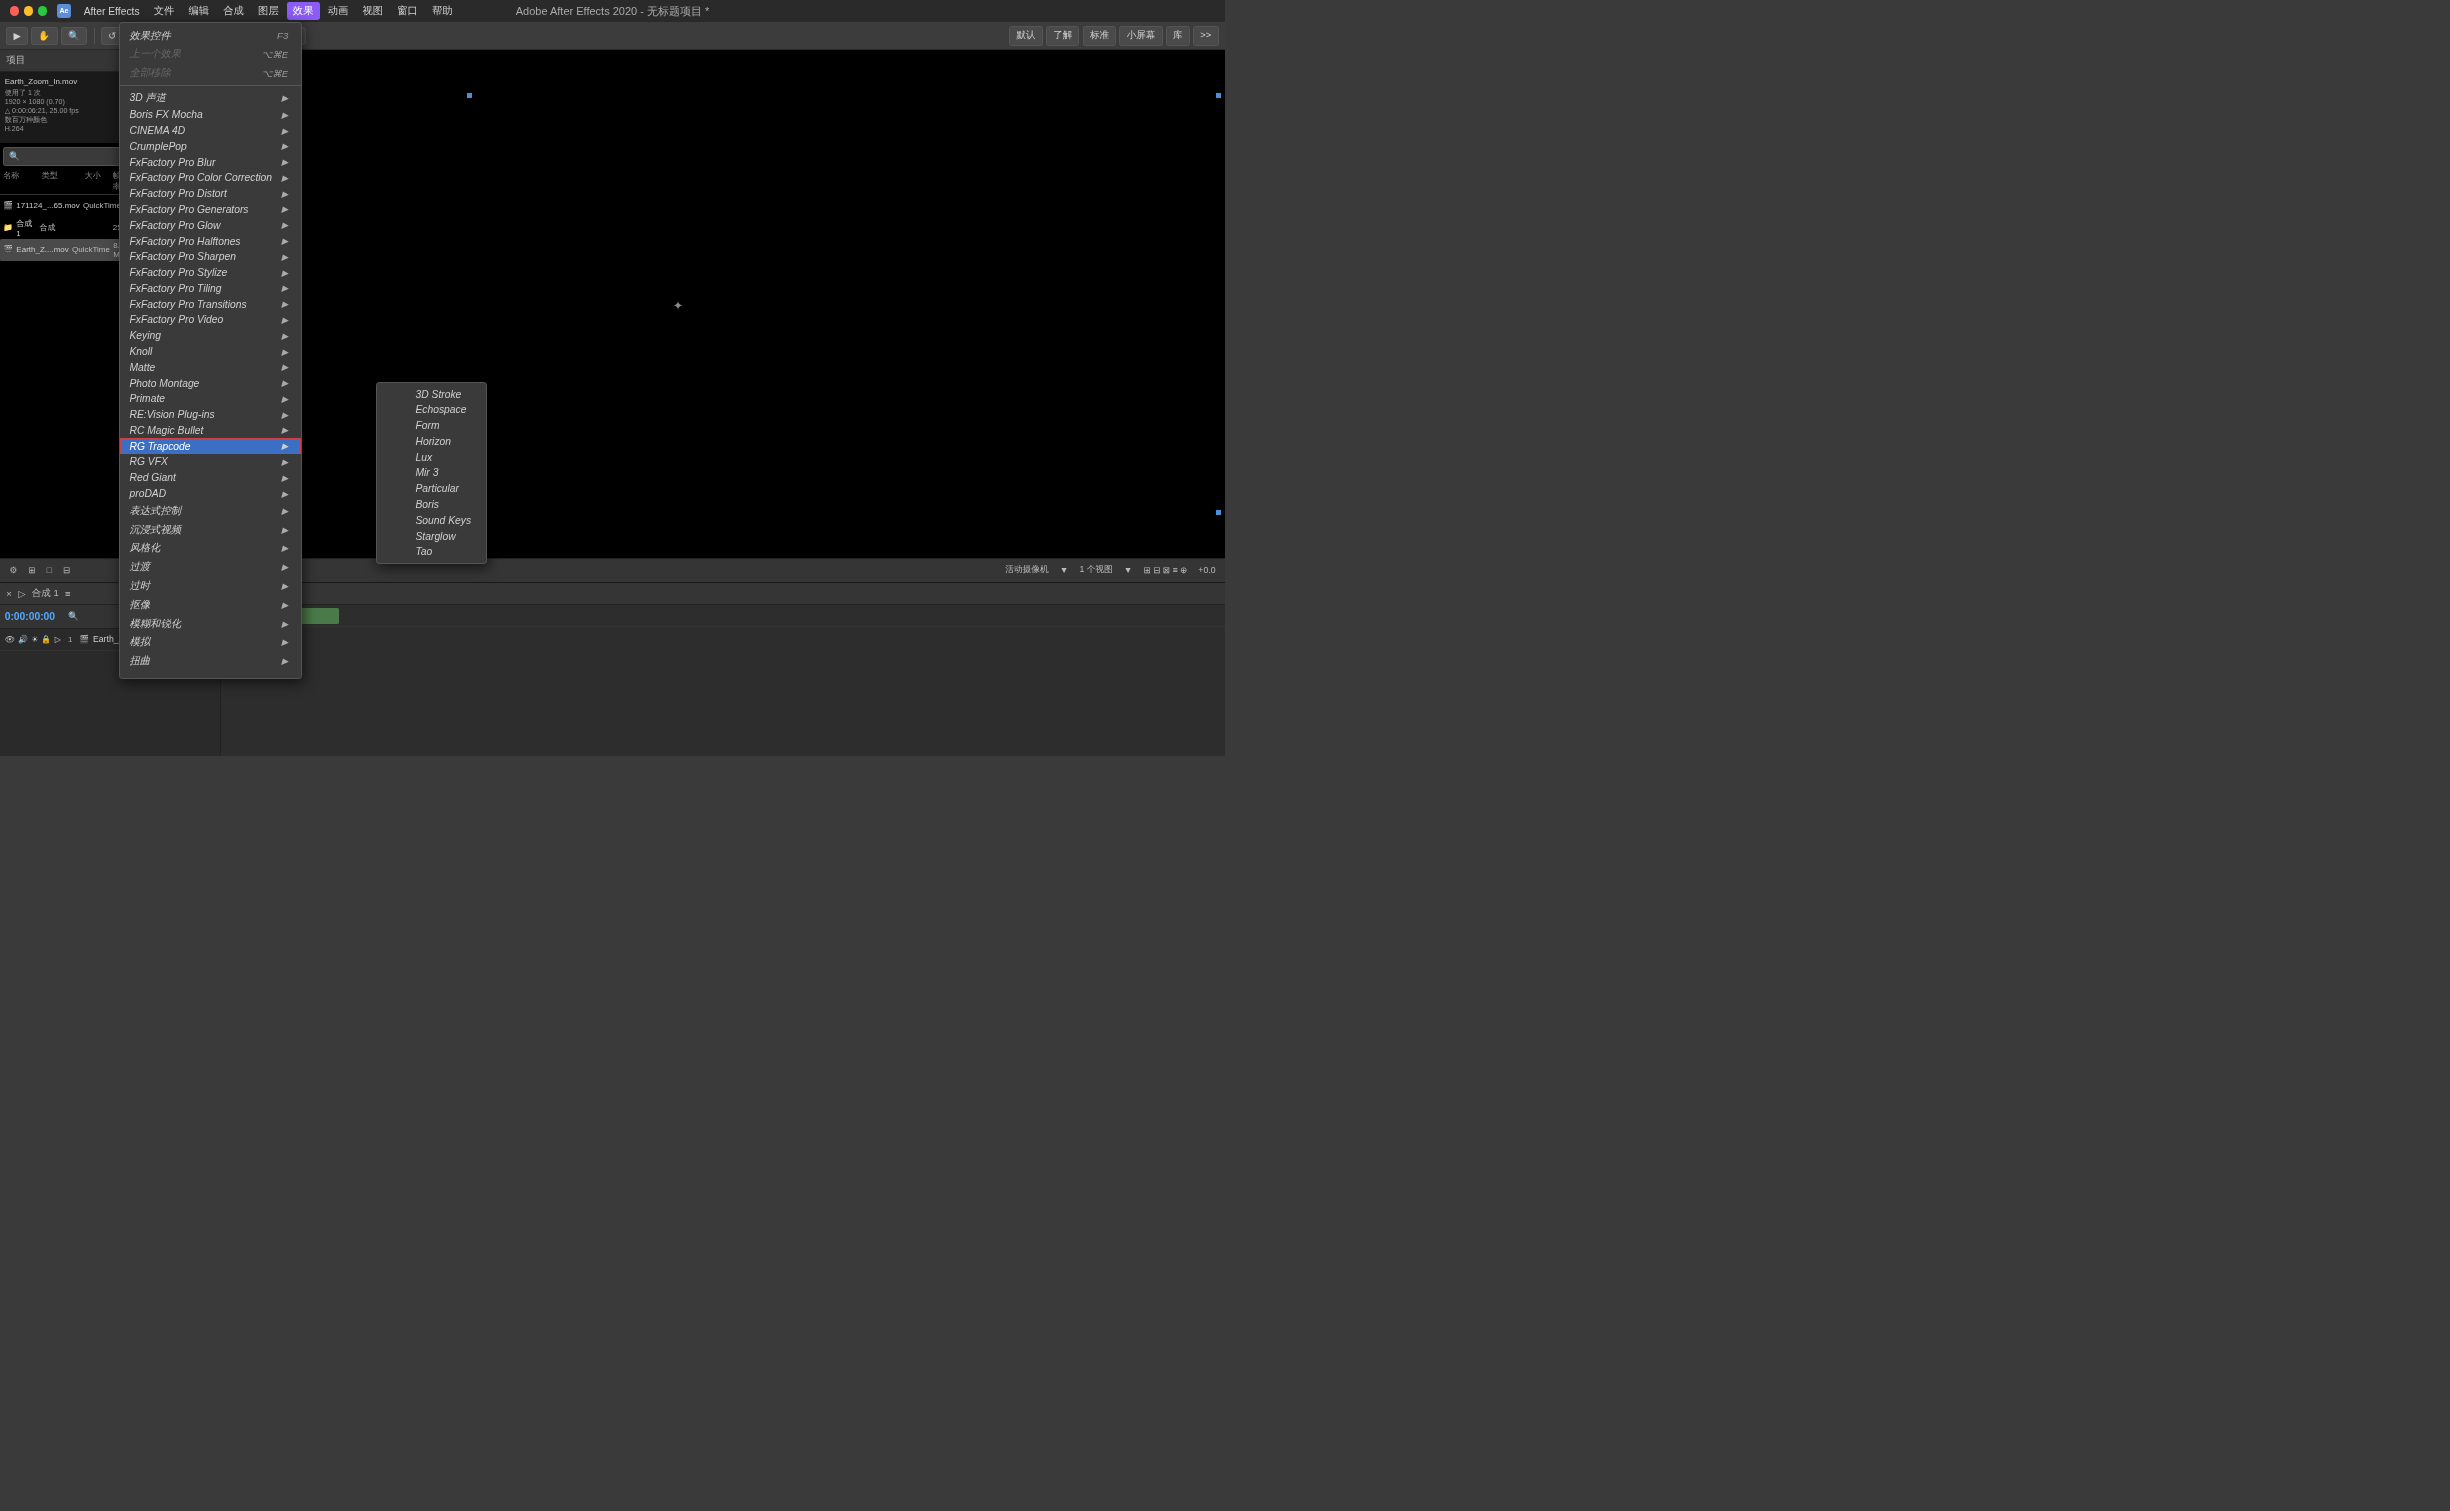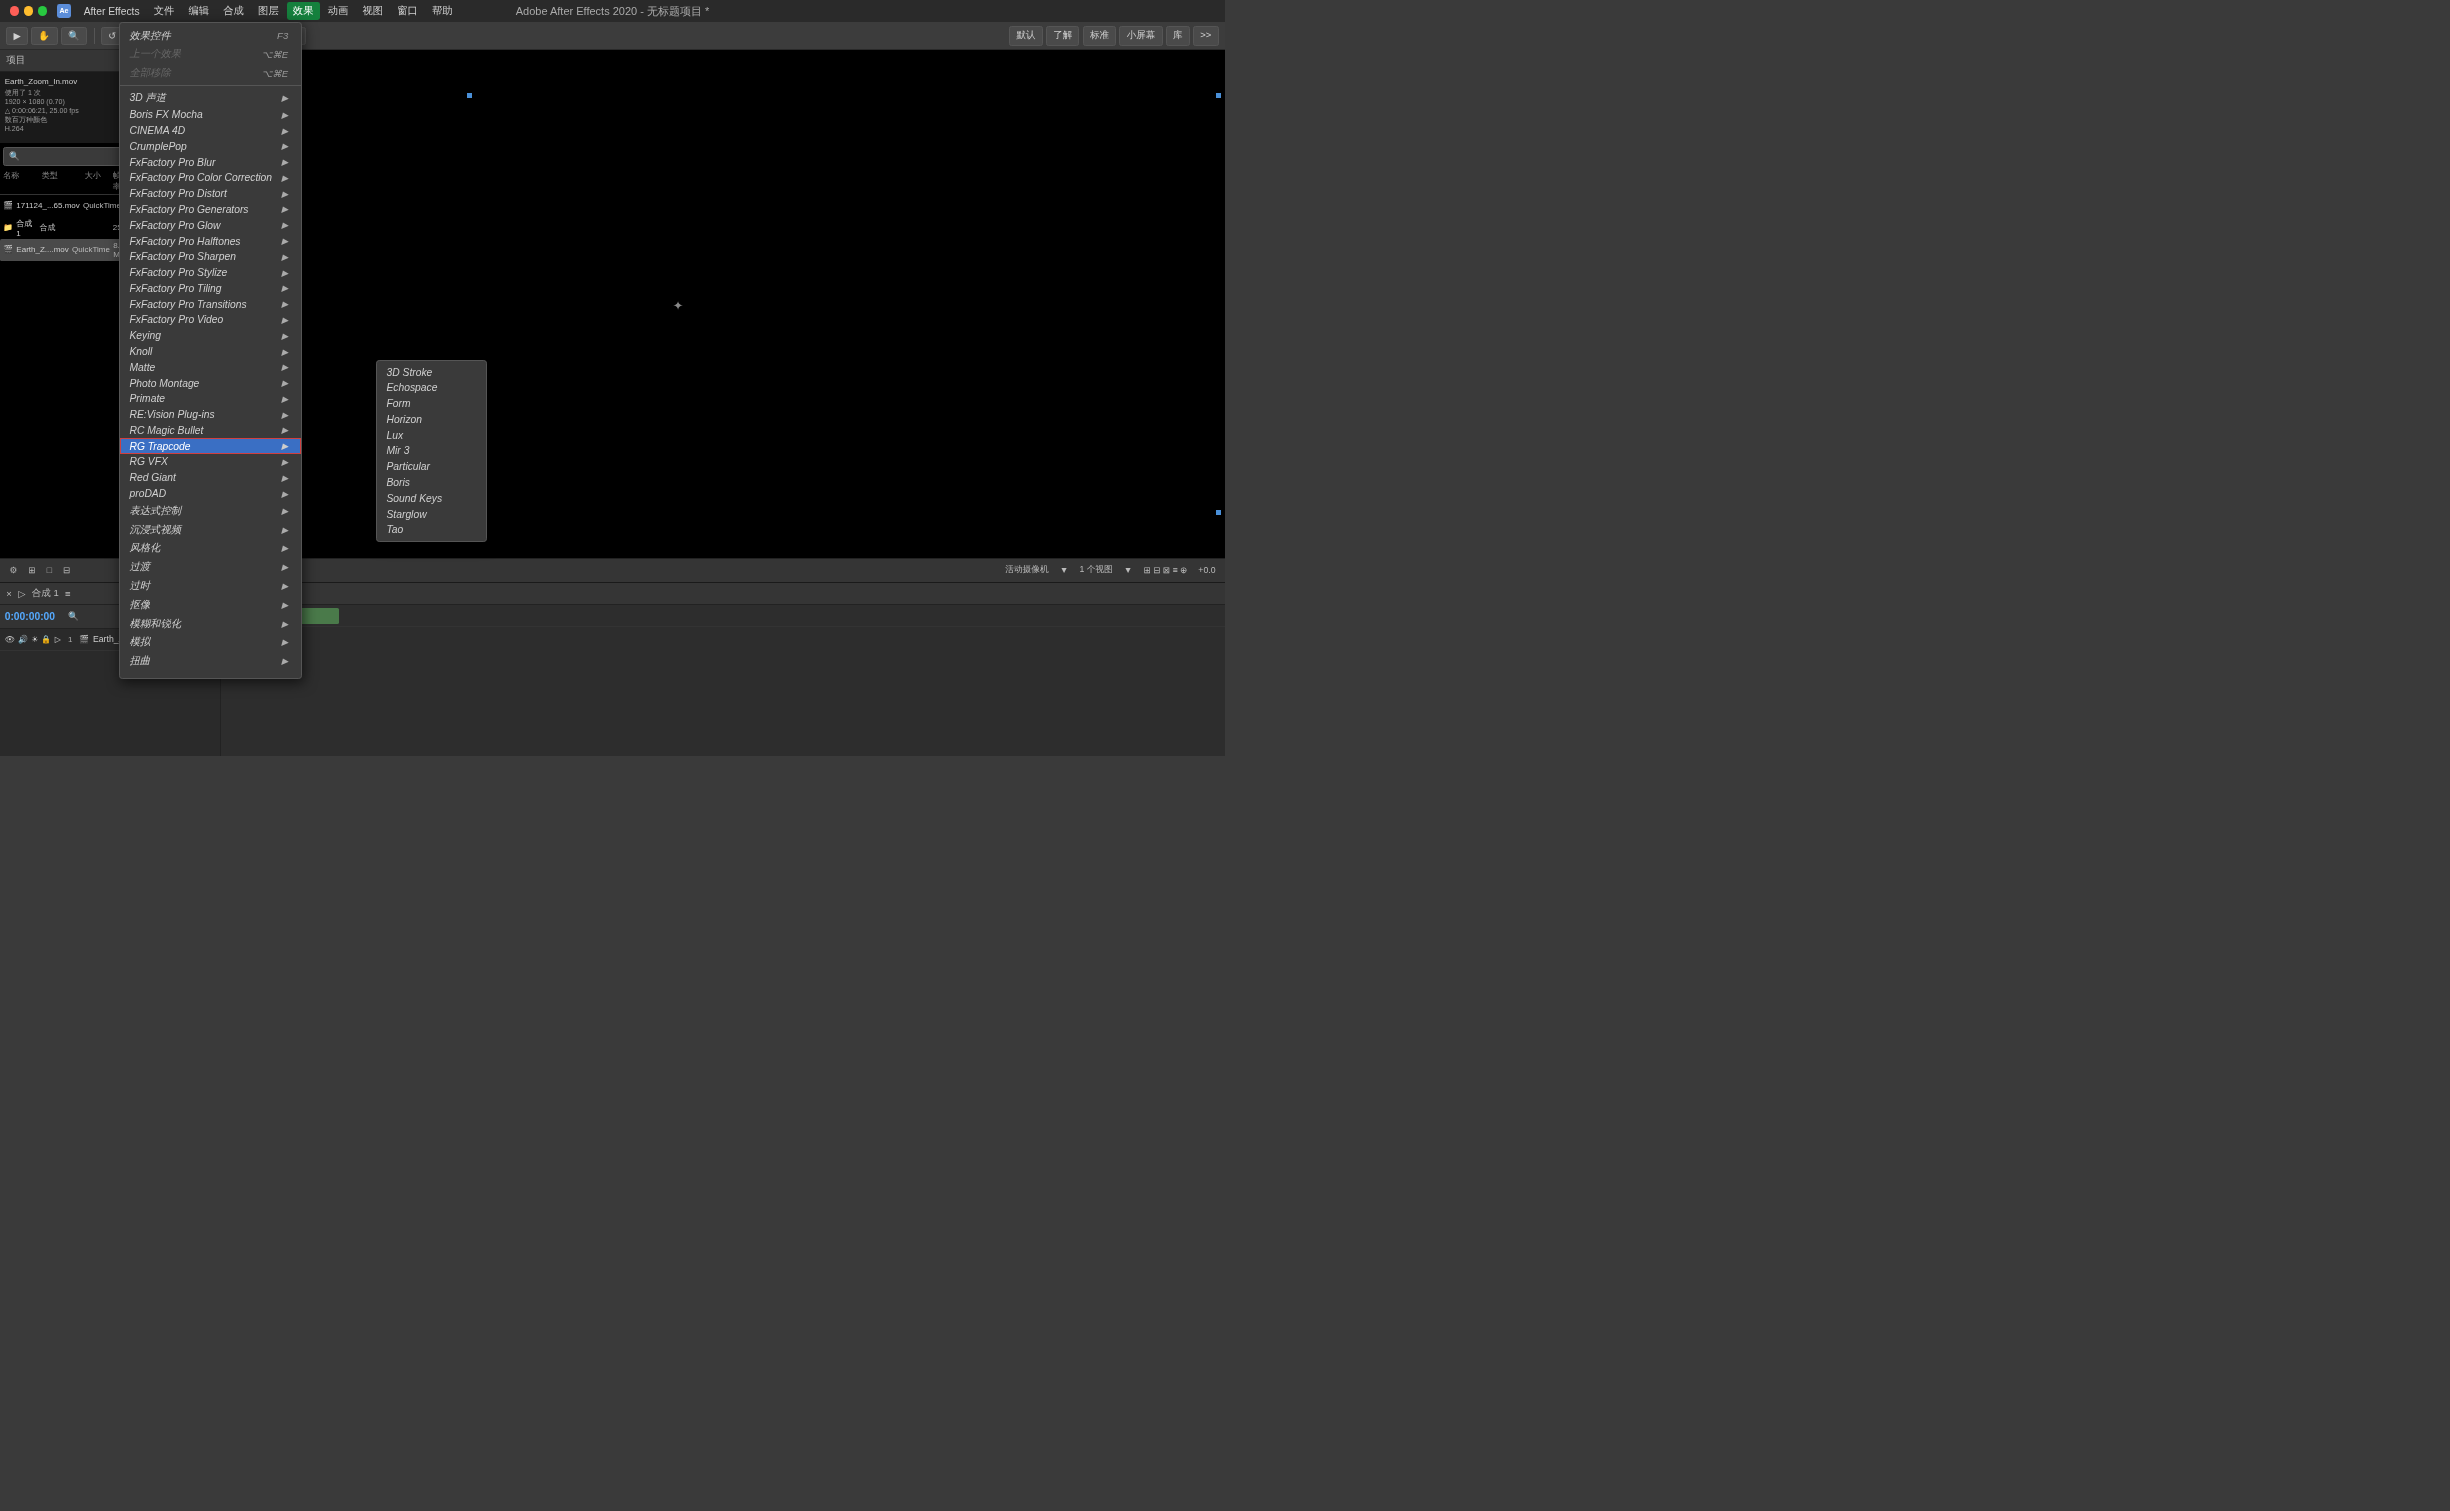--- a/index.html
+++ b/index.html
@@ -55,21 +55,21 @@
       gap: 1.6px;
       flex: 1;
     }
     .menu-item {
       padding: 1.6px 6.3px;
       cursor: pointer;
       border-radius: 2.4px;
       font-size: 10.3px;
       color: #d0d0d0;
     }
-    .menu-item.active { background: #15803d; color: white; }
+    .menu-item.active { background: #8b5cf6; color: white; }
     .title-center {
       position: absolute;
       left: 50%;
       transform: translateX(-50%);
       font-size: 11px;
       color: #aaa;
     }
 
     
     .toolbar {
@@ -671,21 +671,21 @@
         <span class="arrow">▶</span>
       </div>
     <div class="menu-entry">
         <span>扭曲</span>
         <span class="arrow">▶</span>
       </div>
     <div class="menu-entry"></div>
 
   </div>
 
-  <div class="dropdown-menu" style="position:absolute; top:360px; left:376px; min-width:111px;">
+  <div class="dropdown-menu" style="position:absolute; top:382px; left:376px; min-width:111px;padding-left:29px;">
     <div class="menu-entry">
         <span>3D Stroke</span>
       </div>
     <div class="menu-entry">
         <span>Echospace</span>
       </div>
     <div class="menu-entry">
         <span>Form</span>
       </div>
     <div class="menu-entry">

